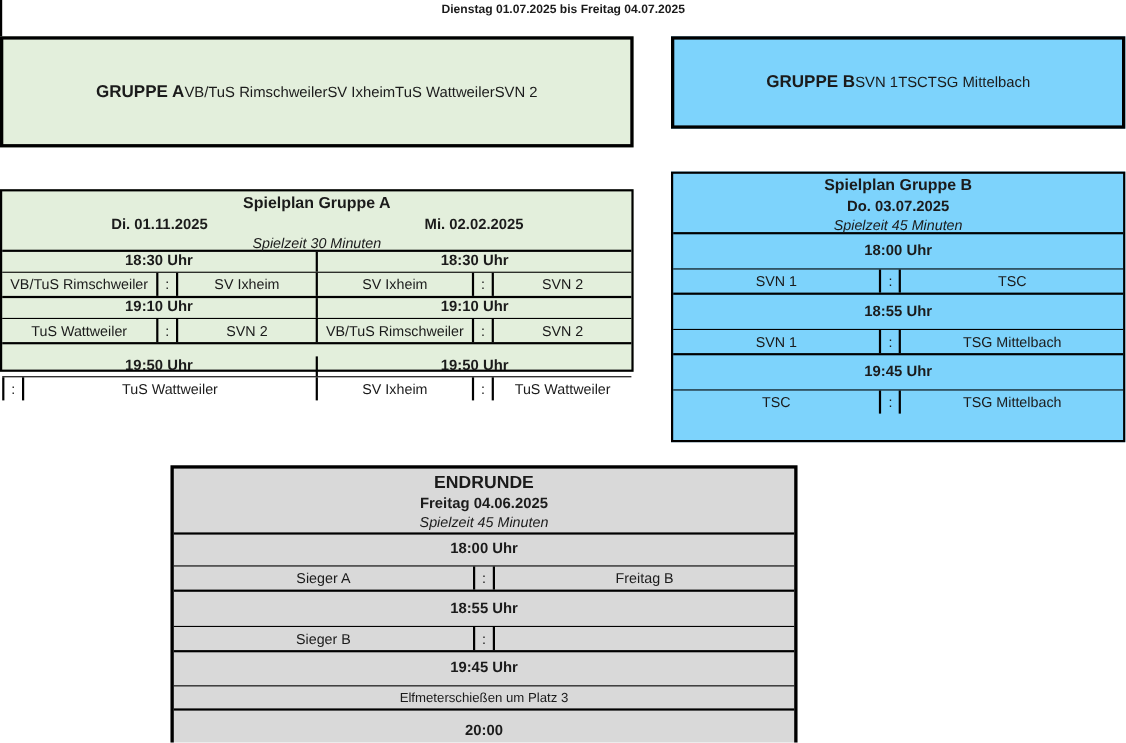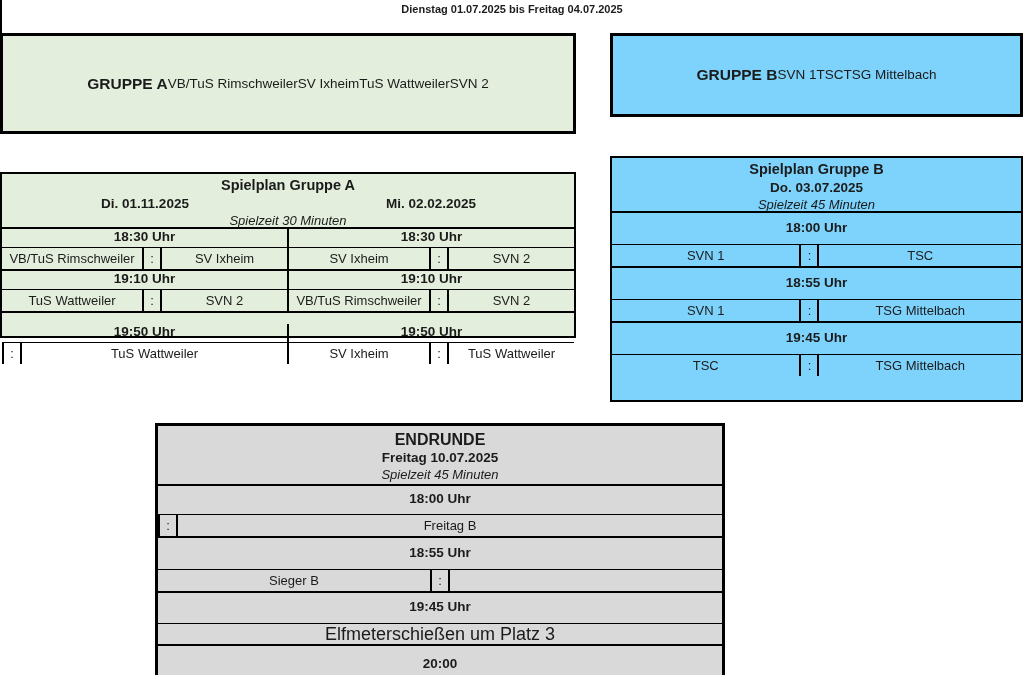--- a/index.html
+++ b/index.html
@@ -53,21 +53,21 @@
   .team-cell{
     display:flex;align-items:center;justify-content:center;
     font-size:13px;overflow:hidden;white-space:nowrap;
   }
   .colon-cell{
     width:16px;border-left:2px solid #000;border-right:2px solid #000;
     display:flex;align-items:center;justify-content:center;font-size:13px;
   }
   .note-row{
     border-top:1px solid #000;display:flex;align-items:center;justify-content:center;
-    font-size:18px;
+    font-size:12px;
   }
 </style>
 </head>
 <body>
 
 <div id="page">
 
   <div class="abs edge-line"></div>
 
   <div class="abs page-title">Dienstag 01.07.2025 bis Freitag  04.07.2025</div>
@@ -197,30 +197,31 @@
           <div class="colon-cell">:</div>
           <div class="team-cell" style="flex:1;">TSG Mittelbach</div>
         </div>
       </div>
     </div>
   </div>
 
   <div class="abs sched bg-e" style="left:155px;top:423px;width:570px;height:270px;border-width:3px;">
     <div class="sched-header" style="height:58px;">
       <div class="sched-title" style="font-size:16px;padding-top:4px;">ENDRUNDE</div>
-      <div class="date-half" style="flex:none;">Freitag 10.07.2025</div>
+      <div class="date-half" style="flex:none;">Freitag 04.06.2025</div>
       <div class="duration">Spielzeit 45 Minuten</div>
     </div>
 
     <div class="round" style="height:50px;">
       <div class="time-row">
         <div class="time-cell">18:00 Uhr</div>
       </div>
       <div class="match-row" style="height:21px;">
         <div class="match">
+          <div class="team-cell" style="flex:1;">Sieger A</div>
           <div class="colon-cell">:</div>
           <div class="team-cell" style="flex:1;">Freitag B</div>
         </div>
       </div>
     </div>
 
     <div class="round" style="height:53px;">
       <div class="time-row">
         <div class="time-cell">18:55 Uhr</div>
       </div>

